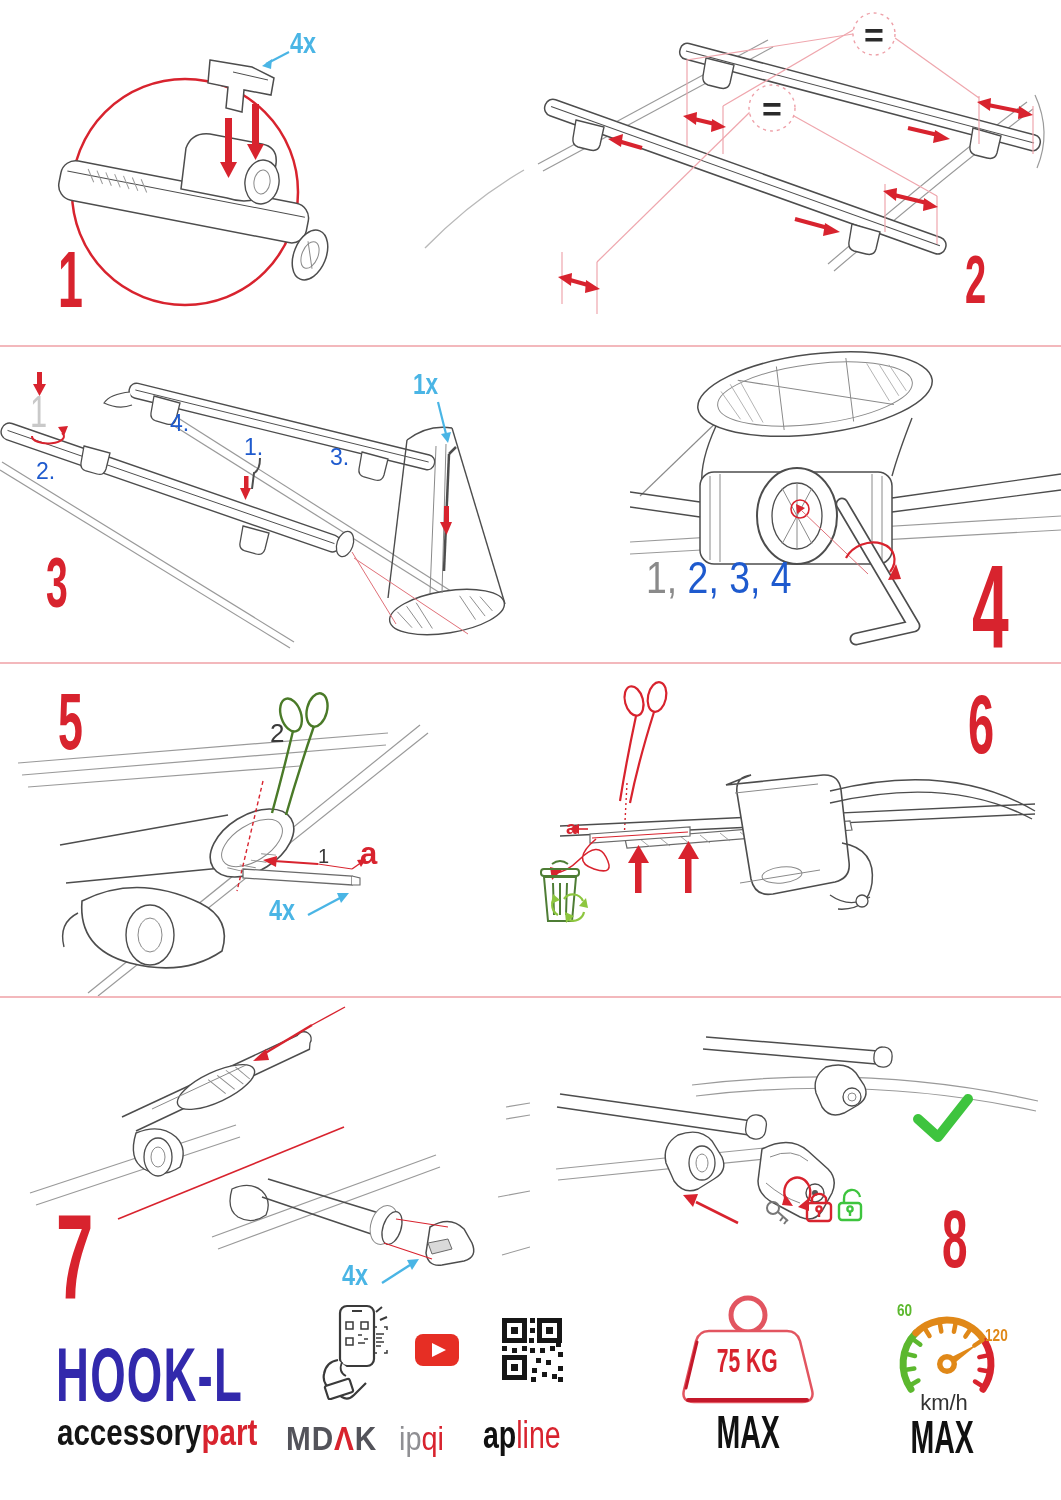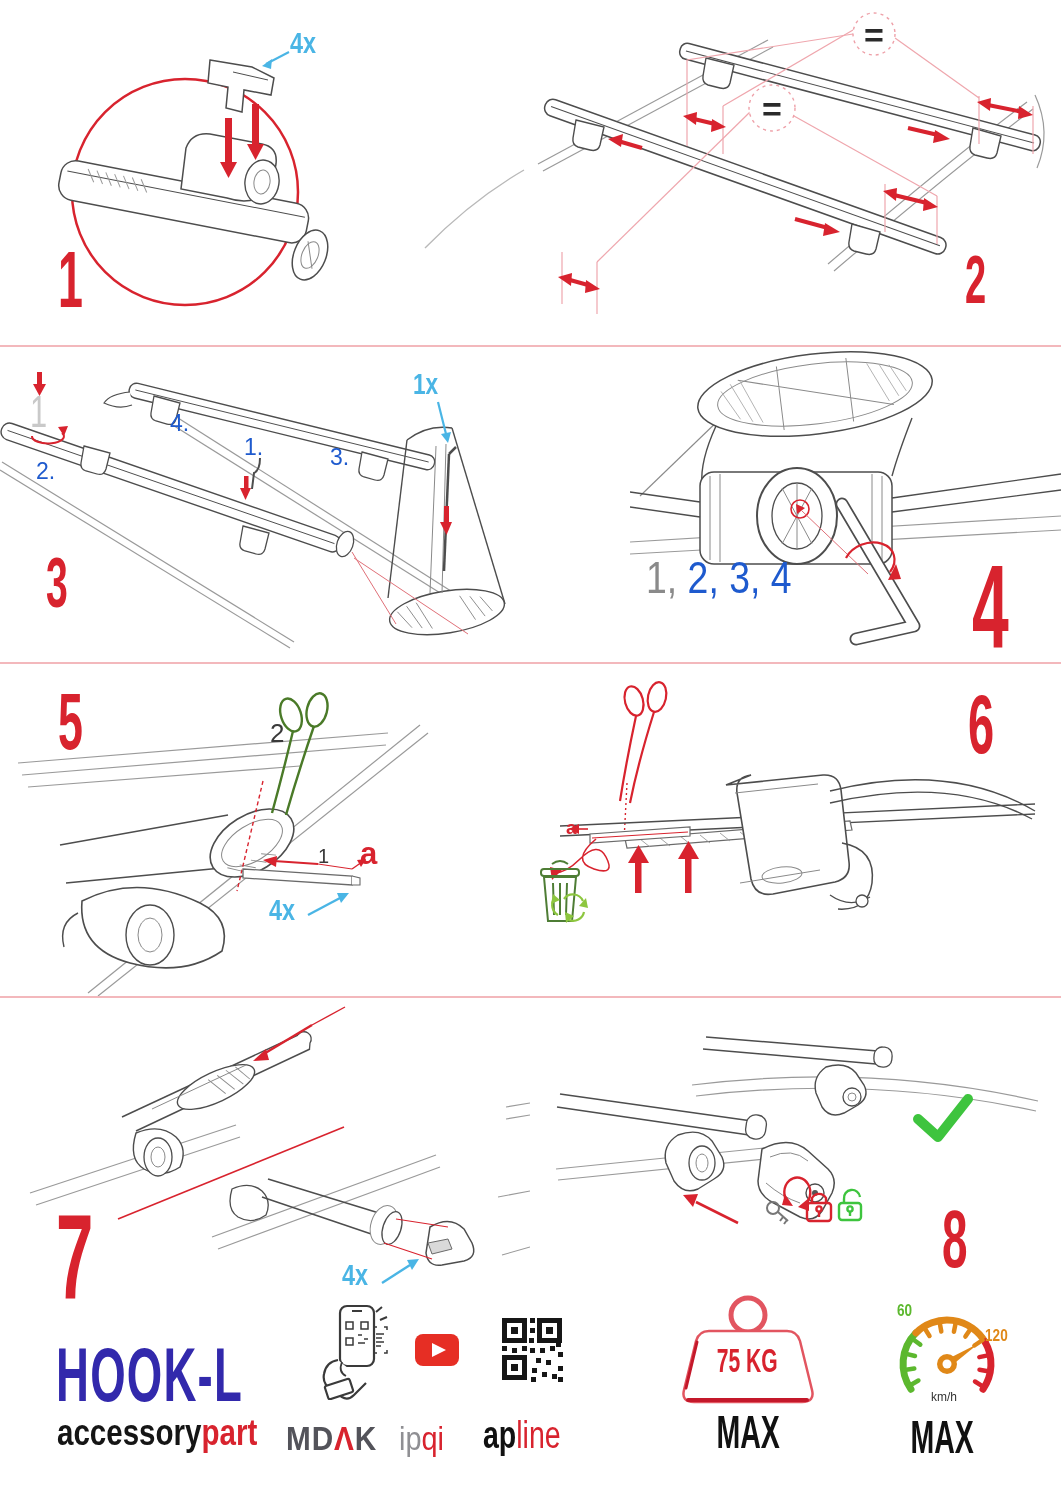--- a/index.html
+++ b/index.html
@@ -557,16 +557,16 @@
       <line x1="105.1" y1="55.1" x2="95.3" y2="57.1" stroke="#d8232e"></line>
       <line x1="105.4" y1="71.5" x2="95.5" y2="69.7" stroke="#d8232e"></line>
       <line x1="99.5" y1="86.8" x2="91.0" y2="81.5" stroke="#d8232e"></line>
     </g>
     <polygon points="94.9,43.3 65.2,67.4 60.8,60.6" fill="#e08818"></polygon>
     <circle cx="63" cy="64" r="10" fill="#e08818"></circle>
     <circle cx="63" cy="64" r="4.5" fill="#ffffff"></circle>
   </svg>
   <span class="abs gaugelbl" style="left:897px;top:1302px;font-size:17px;color:#5cb82e">60</span>
   <span class="abs gaugelbl" style="left:985px;top:1327px;font-size:17px;color:#e08818">120</span>
-  <span class="abs ctr" style="left:894px;top:1390px;font-size:12px;color:#333"><span style="display:inline-block">km/h</span></span>
+  <span class="abs ctr" style="left:894px;top:1390px;font-size:22px;color:#333"><span style="display:inline-block">km/h</span></span>
   <span class="abs ctr" style="left:891px;top:1410px;font-size:46px;color:#111"><span class="cnum">MAX</span></span>
 
 </div>
 
 </body></html>

